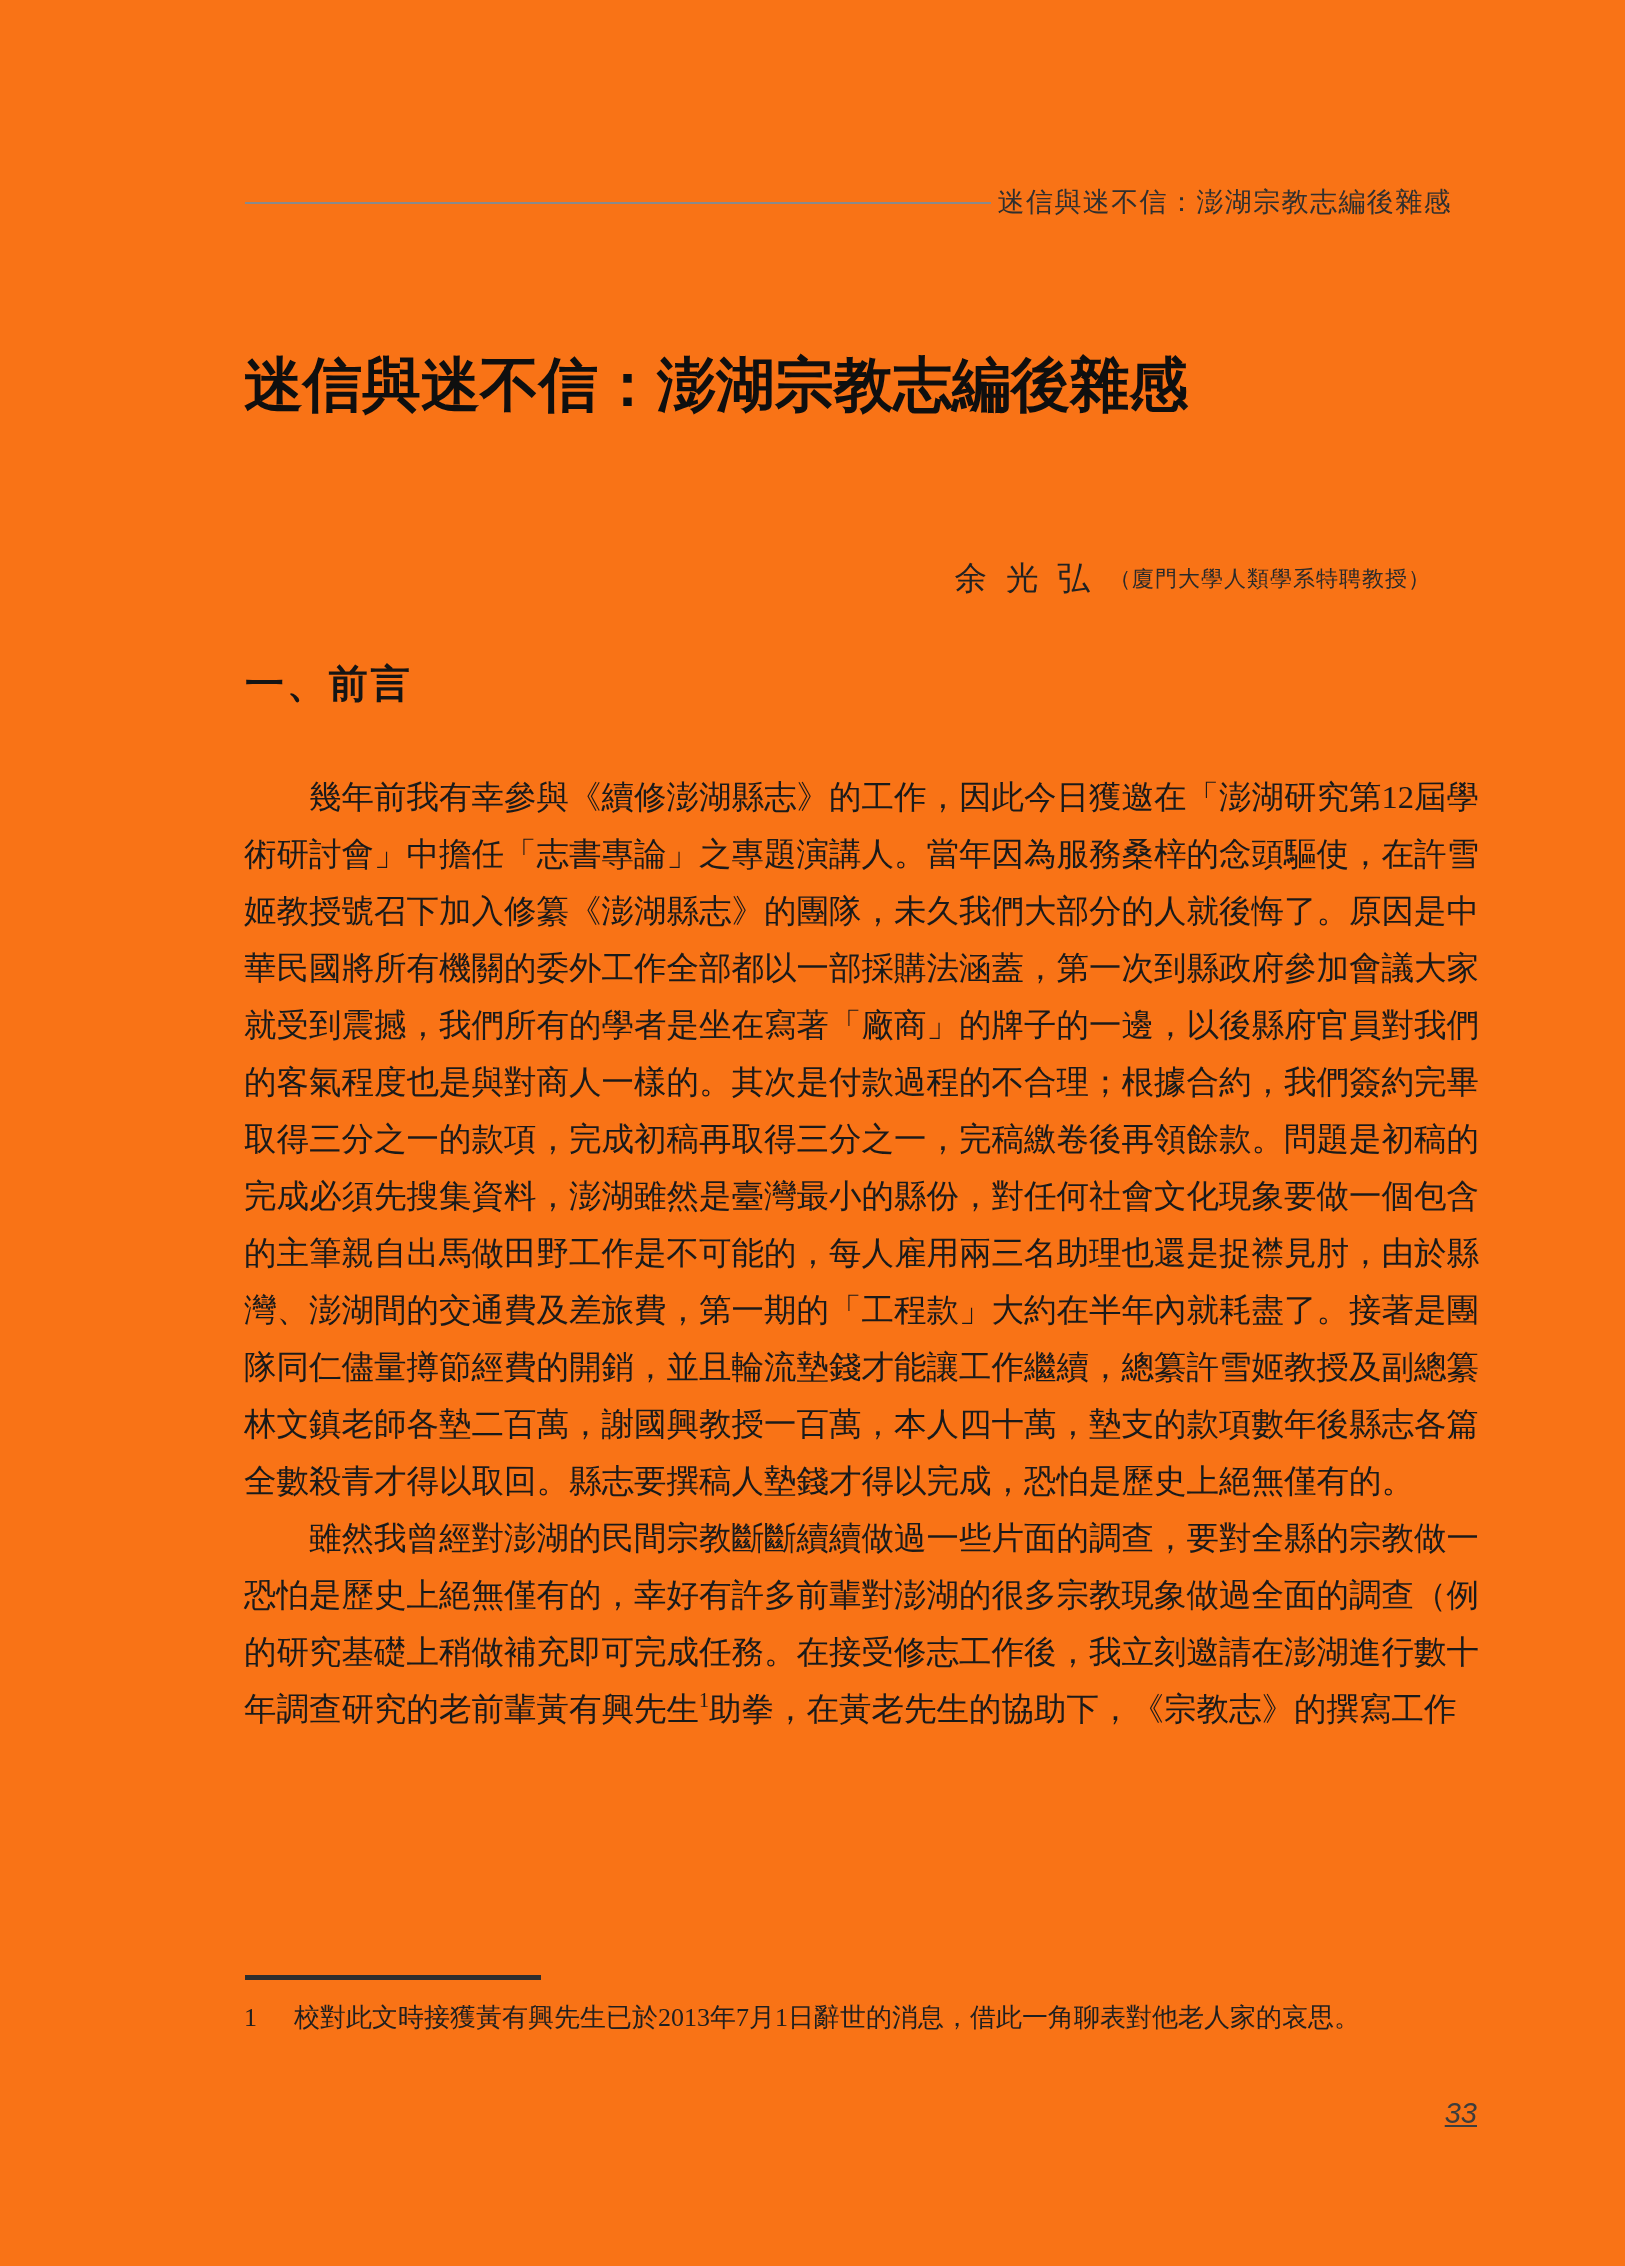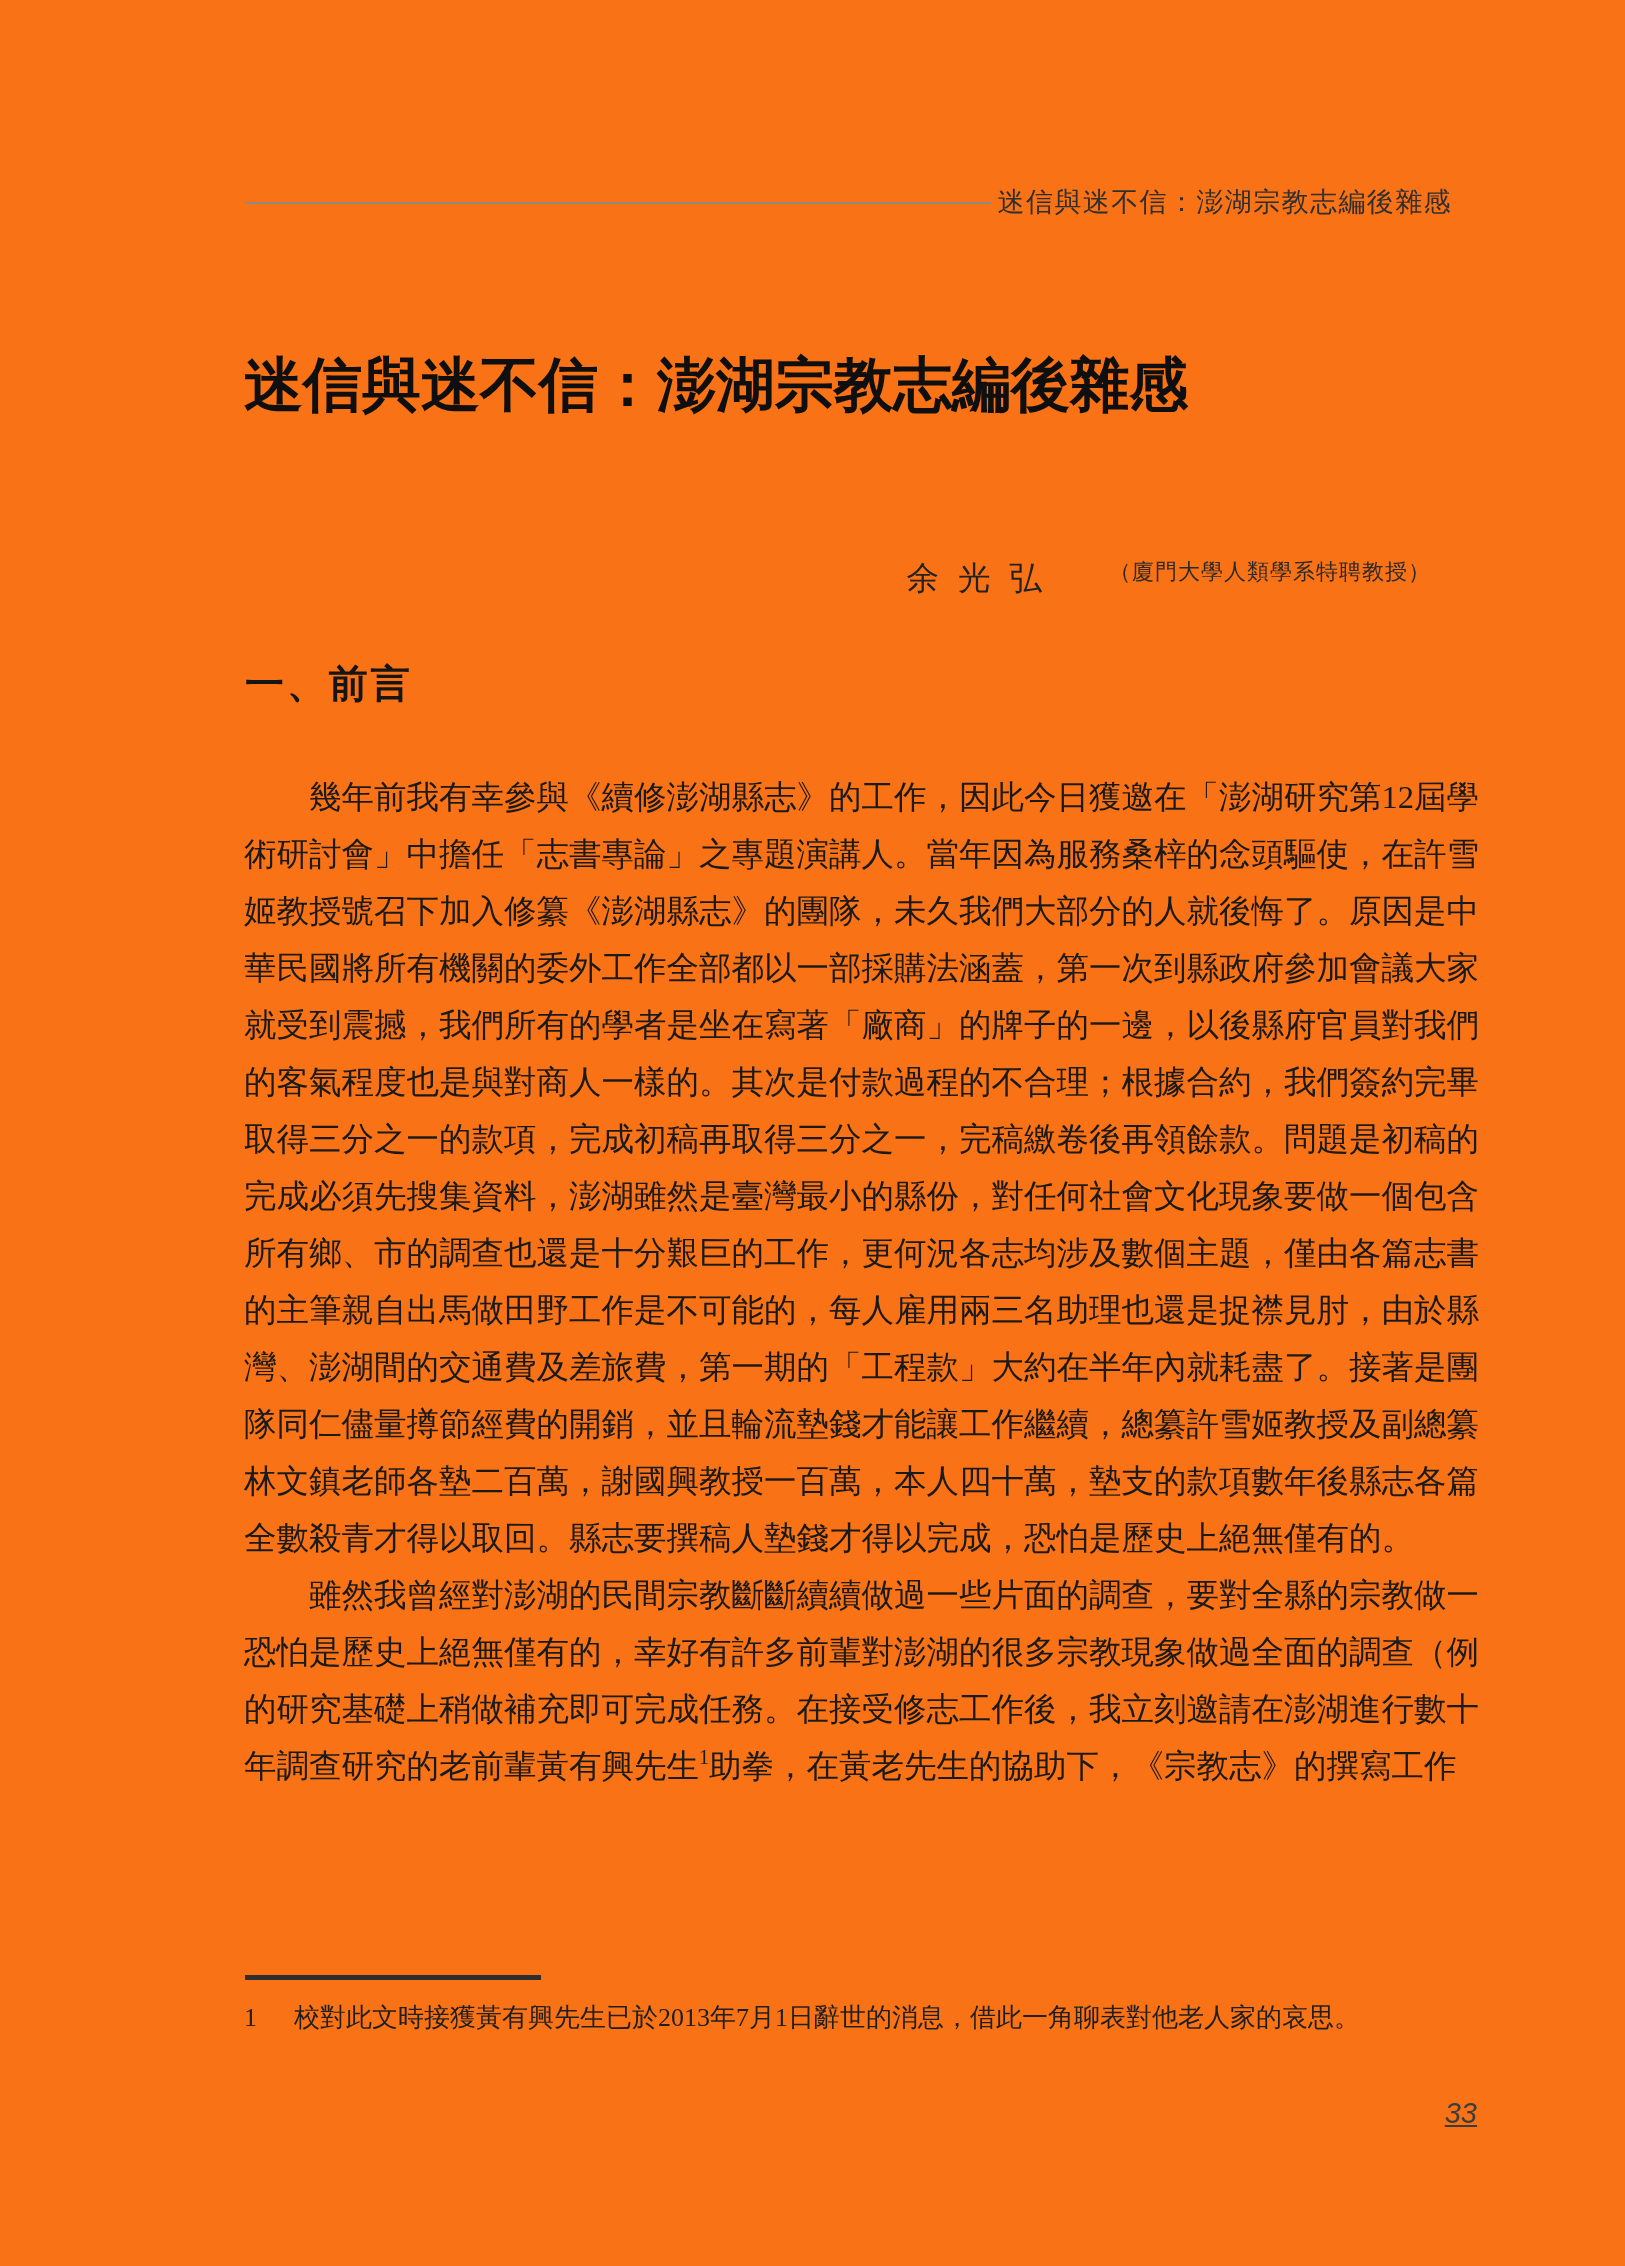--- a/index.html
+++ b/index.html
@@ -52,23 +52,22 @@
     letter-spacing: 0px;
     white-space: nowrap;
   }
 
   
   .author-line {
     position: absolute;
     top: 557px;
     right: 194px;
     display: flex;
-    align-items: flex-start;
-    white-space: nowrap;
-    gap: 48px;
+    align-items: center;
+    white-space: nowrap;
   }
   .author-name {
     font-size: 32.5px;
     letter-spacing: 19px;
     color: #222;
   }
   .author-affiliation {
     font-size: 22px;
     letter-spacing: 1px;
     color: #2a2a2a;
@@ -172,21 +171,20 @@
 
   <div class="body-text">
     <div class="line indent">幾年前我有幸參與《續修澎湖縣志》的工作，因此今日獲邀在「澎湖研究第12屆學</div>
     <div class="line">術研討會」中擔任「志書專論」之專題演講人。當年因為服務桑梓的念頭驅使，在許雪</div>
     <div class="line">姬教授號召下加入修纂《澎湖縣志》的團隊，未久我們大部分的人就後悔了。原因是中</div>
     <div class="line">華民國將所有機關的委外工作全部都以一部採購法涵蓋，第一次到縣政府參加會議大家</div>
     <div class="line">就受到震撼，我們所有的學者是坐在寫著「廠商」的牌子的一邊，以後縣府官員對我們</div>
     <div class="line">的客氣程度也是與對商人一樣的。其次是付款過程的不合理；根據合約，我們簽約完畢</div>
     <div class="line">取得三分之一的款項，完成初稿再取得三分之一，完稿繳卷後再領餘款。問題是初稿的</div>
     <div class="line">完成必須先搜集資料，澎湖雖然是臺灣最小的縣份，對任何社會文化現象要做一個包含</div>
-    <div class="line">所有鄉、市的調查也還是十分艱巨的工作，更何況各志均涉及數個主題，僅由各篇志書</div>
     <div class="line">的主筆親自出馬做田野工作是不可能的，每人雇用兩三名助理也還是捉襟見肘，由於縣</div>
     <div class="line">灣、澎湖間的交通費及差旅費，第一期的「工程款」大約在半年內就耗盡了。接著是團</div>
     <div class="line">隊同仁儘量撙節經費的開銷，並且輪流墊錢才能讓工作繼續，總纂許雪姬教授及副總纂</div>
     <div class="line">林文鎮老師各墊二百萬，謝國興教授一百萬，本人四十萬，墊支的款項數年後縣志各篇</div>
     <div class="line para-end">全數殺青才得以取回。縣志要撰稿人墊錢才得以完成，恐怕是歷史上絕無僅有的。</div>
     <div class="line indent">雖然我曾經對澎湖的民間宗教斷斷續續做過一些片面的調查，要對全縣的宗教做一</div>
     <div class="line">恐怕是歷史上絕無僅有的，幸好有許多前輩對澎湖的很多宗教現象做過全面的調查（例</div>
     <div class="line">的研究基礎上稍做補充即可完成任務。在接受修志工作後，我立刻邀請在澎湖進行數十</div>
     <div class="line"><span>年調查研究的老前輩黃有興先生</span><sup class="fn-ref">1</sup><span>助拳，在黃老先生的協助下，《宗教志》的撰寫工作</span></div>
   </div>

